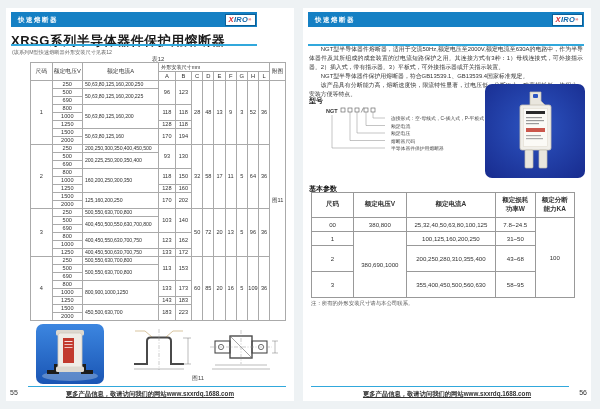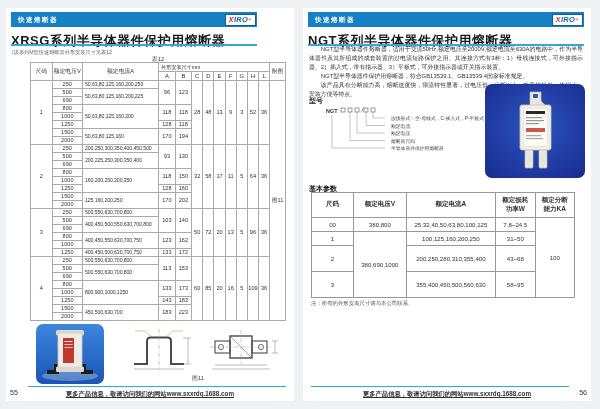--- a/index.html
+++ b/index.html
@@ -401,21 +401,20 @@
 <div class="page right">
   <div class="topbar" style="width:276px;">
     <span class="topbar-label">快速熔断器</span>
     <span class="logo-box">
         <span class="logo-x">X</span>
         <span class="logo-rest">IRO</span>
         <span class="logo-reg">®</span>
       </span>
   </div>
 
-  <div class="page-title">NGT系列半导体器件保护用熔断器</div>
   <div class="title-rule"></div>
 
   <div class="intro" id="intro-block">
       <p>NGT型半导体器件熔断器，适用于交流50Hz,额定电压至2000V,额定电流至630A的电路中，作为半导体器件及其所组成的成套装置的过电流短路保护之用。其连接方式有3种：1）母线连接式，可外接指示器。2）插入式，带有指示器。3）平板式，可外接指示器或开关指示装置。</p>
       <p>NGT型半导体器件保护用熔断器，符合GB13539.1、GB13539.4国家标准规定。</p>
       <p>该产品具有分断能力高，熔断速度快，限流特性显著，过电压低，分断I²t小，功率损耗低，体积小，安装方便等特点。</p>
     </div>
 
   <div class="section-heading" id="model-heading">型号</div>
 

